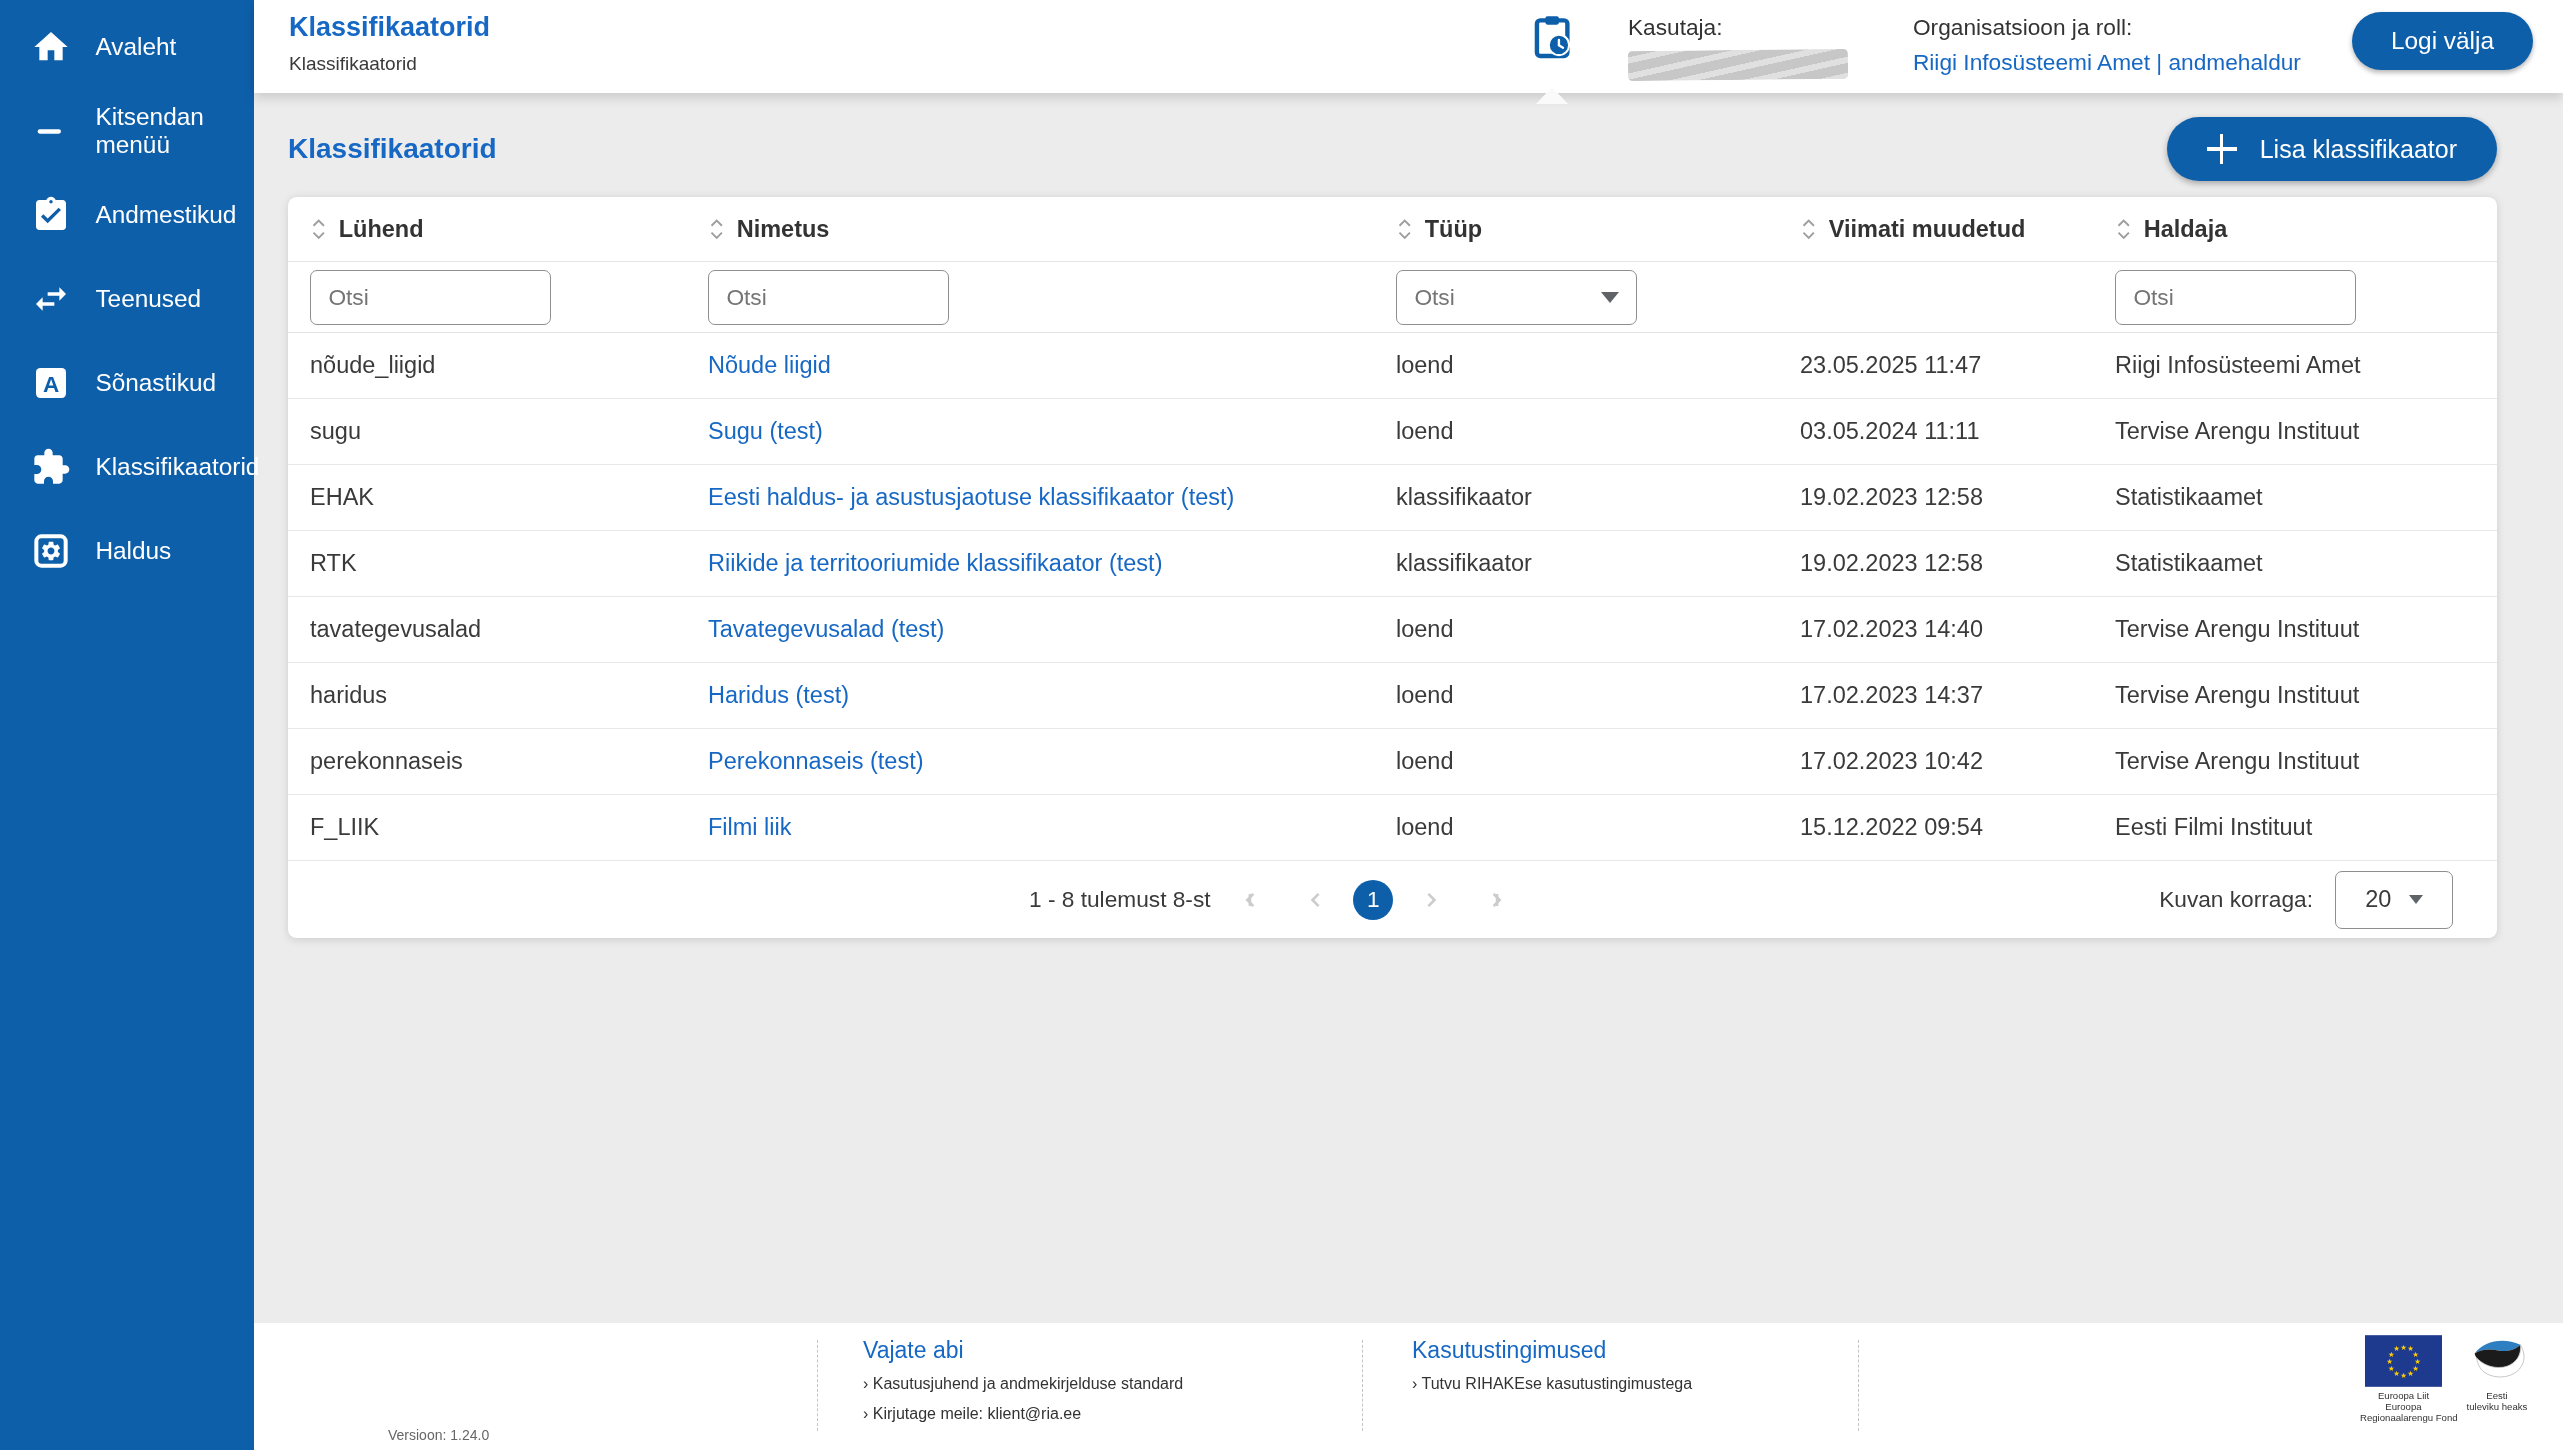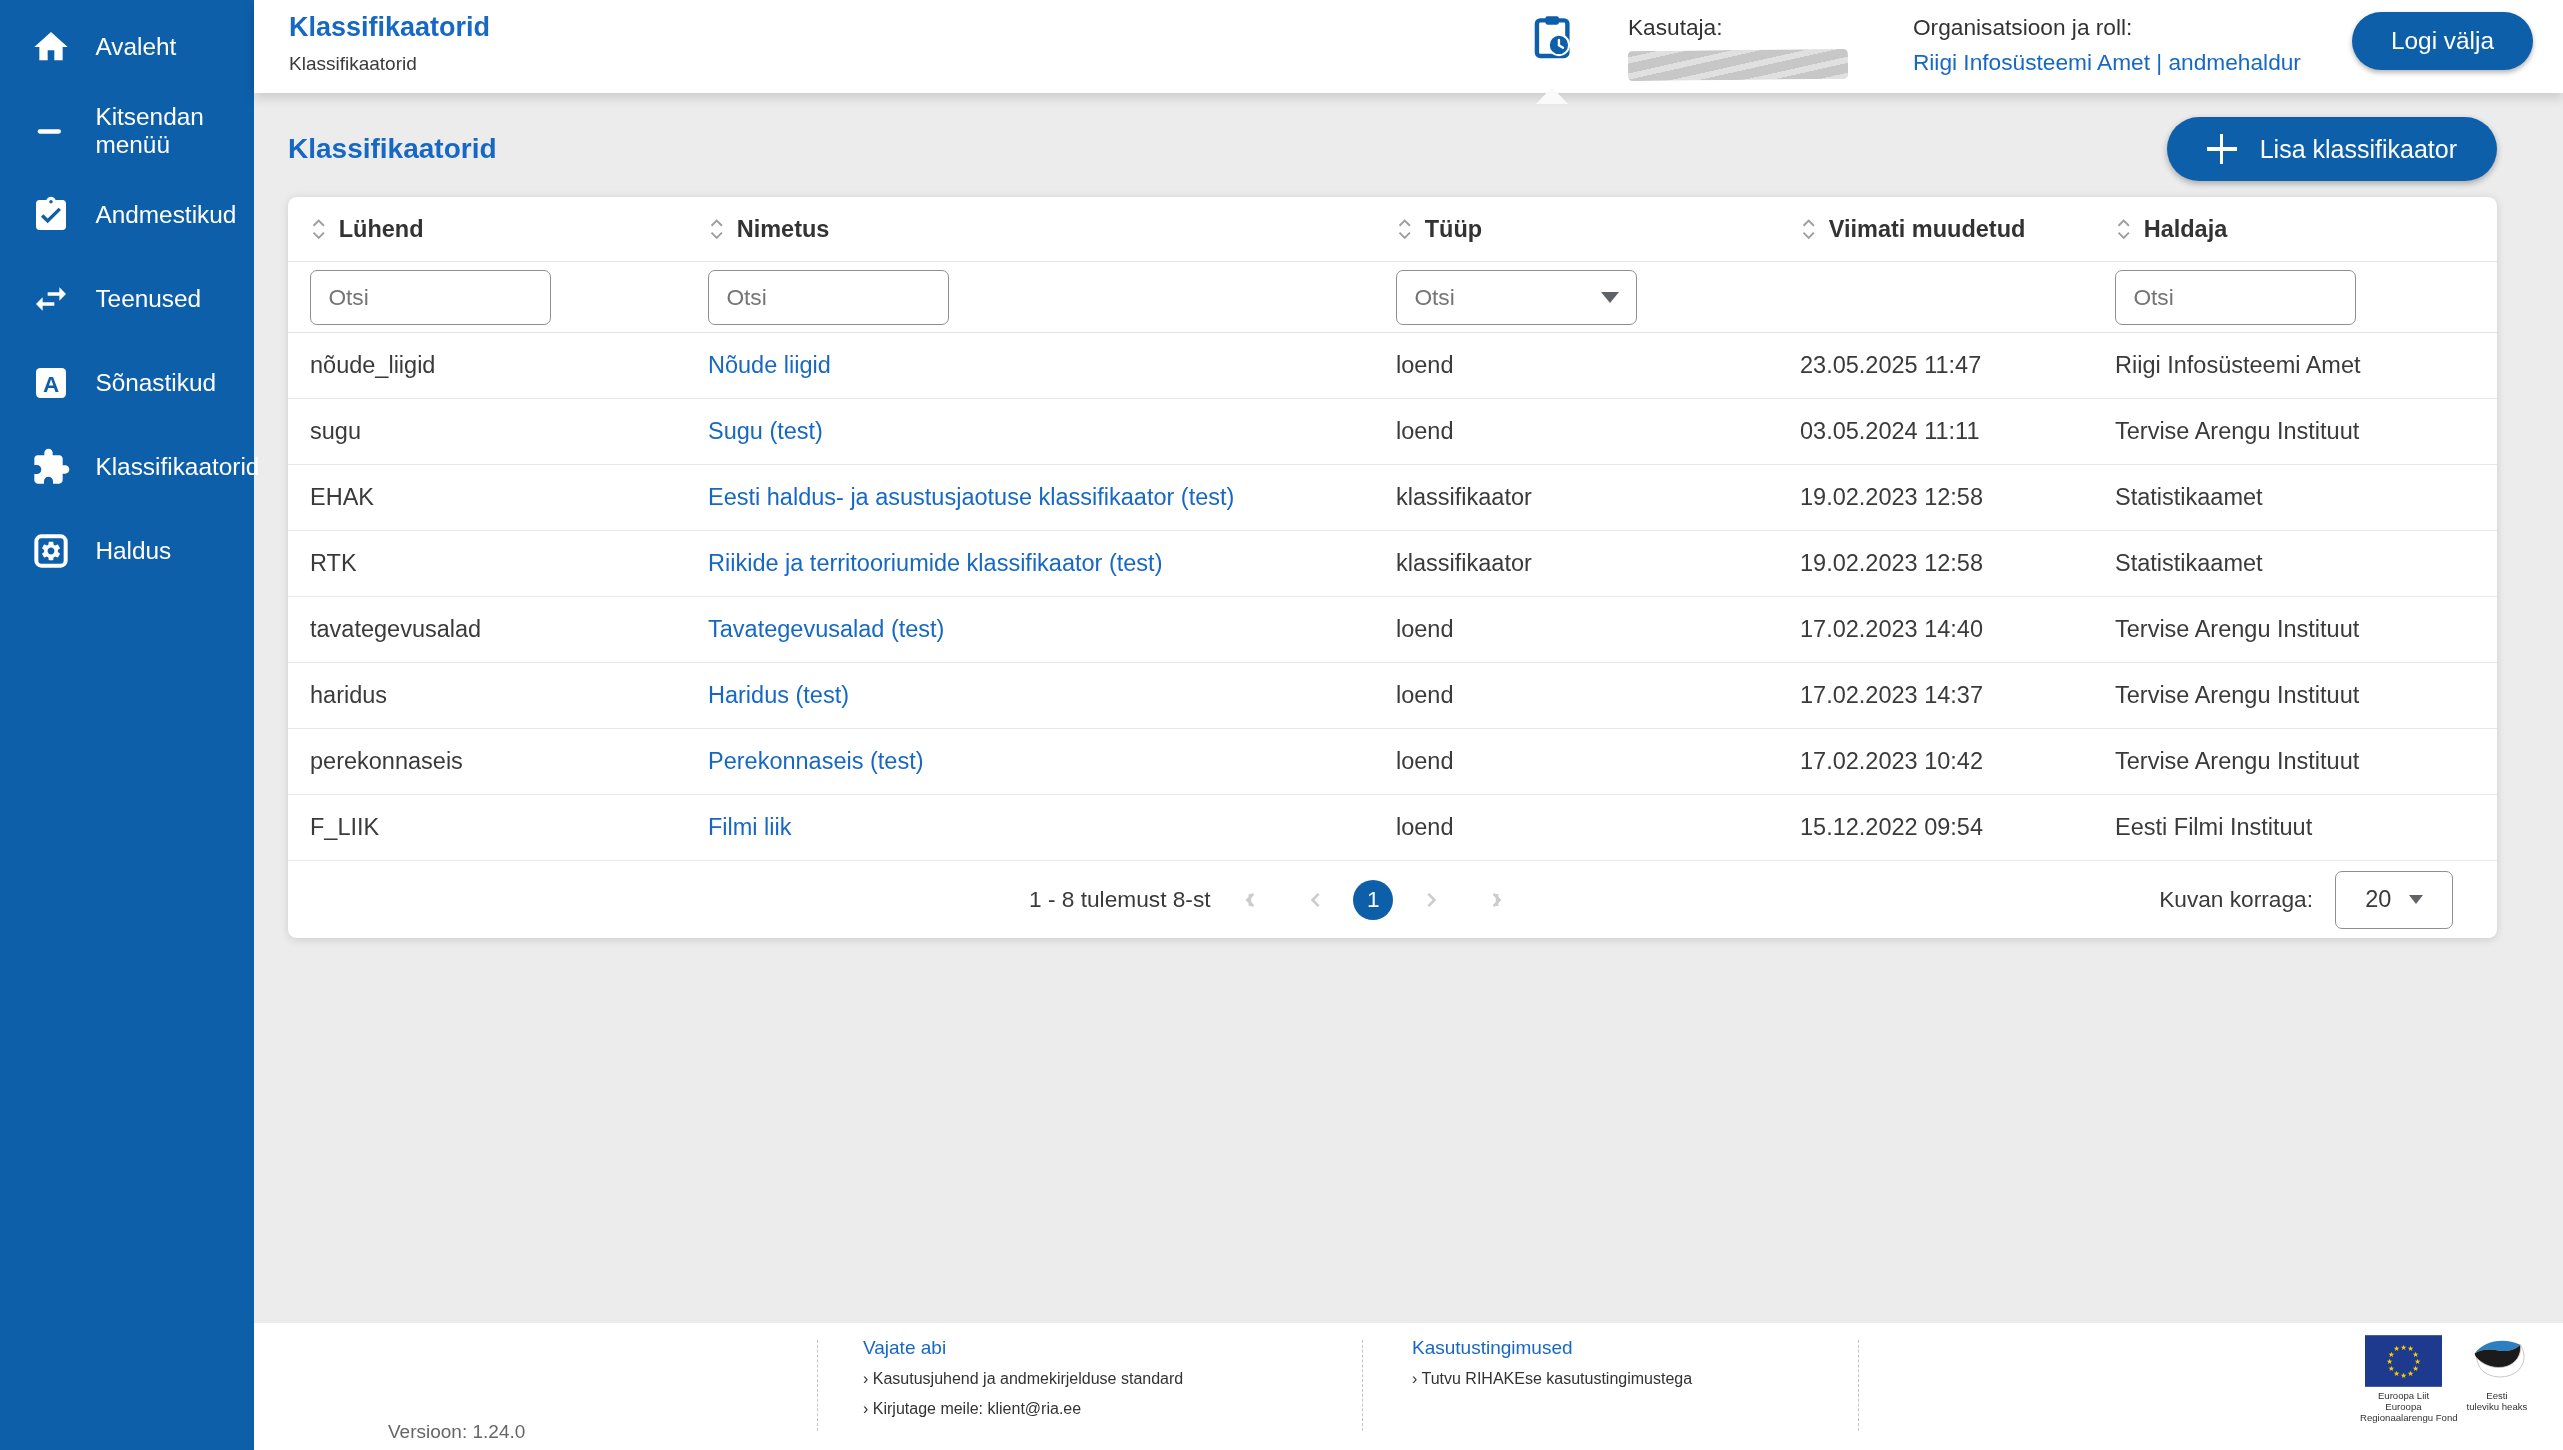--- a/index.html
+++ b/index.html
@@ -98,24 +98,24 @@
   .brand { position:absolute; left:49px; top:22px; display:flex; align-items:center; }
   .dots { display:grid; grid-template-columns:31px 31px; grid-auto-rows:31px; gap:6.1px; }
   .dot { width:31px; height:31px; border-radius:50%; }
   .dot.teal { background:#2b9a8c; }
   .dot.orange { background:#e8502f; }
   .dot.donut { background:radial-gradient(circle at 50% 50%, #fff 0 7px, #1668c4 7.8px); }
   .dot.purple { background:#7b4fc0; }
   .brand-name { margin-left:21px; font-size:50px; font-weight:700; color:#1564b5; letter-spacing:0.9px; }
   .brand-divider { width:2.6px; height:58px; background:#1564b5; margin:0 18.3px; }
   .brand-tagline { font-size:23.5px; color:#1564b5; line-height:30px; }
-  .version { position:absolute; left:134px; bottom:7px; font-size:19px; color:#666; }
+  .version { position:absolute; left:134px; bottom:7px; font-size:14px; color:#666; }
   .fsep { position:absolute; top:17.4px; height:91px; border-left:1.7px dashed #c4c4c4; }
   .fcol { position:absolute; top:14px; }
-  .fcol-heading { font-size:19px; color:#1668c4; cursor:pointer; }
+  .fcol-heading { font-size:23px; color:#1668c4; cursor:pointer; }
   .flink { margin-top:11.3px; font-size:16px; color:#333; cursor:pointer; }
   .flink::before { content:"›  "; color:#333; }
   .eu-block { position:absolute; left:2106px; top:12.2px; width:87px; text-align:center; }
   .eu-block svg { width:77px; height:52px; display:block; margin:0 auto; }
   .logo-caption { margin-top:2.6px; font-size:9.6px; line-height:11.3px; color:#333; white-space:nowrap; }
   .ee-block { position:absolute; left:2195px; top:10.5px; width:96px; text-align:center; }
   .ee-block svg { width:61px; height:54px; display:block; margin:0 auto; }
 </style>
 </head>
 <body>

